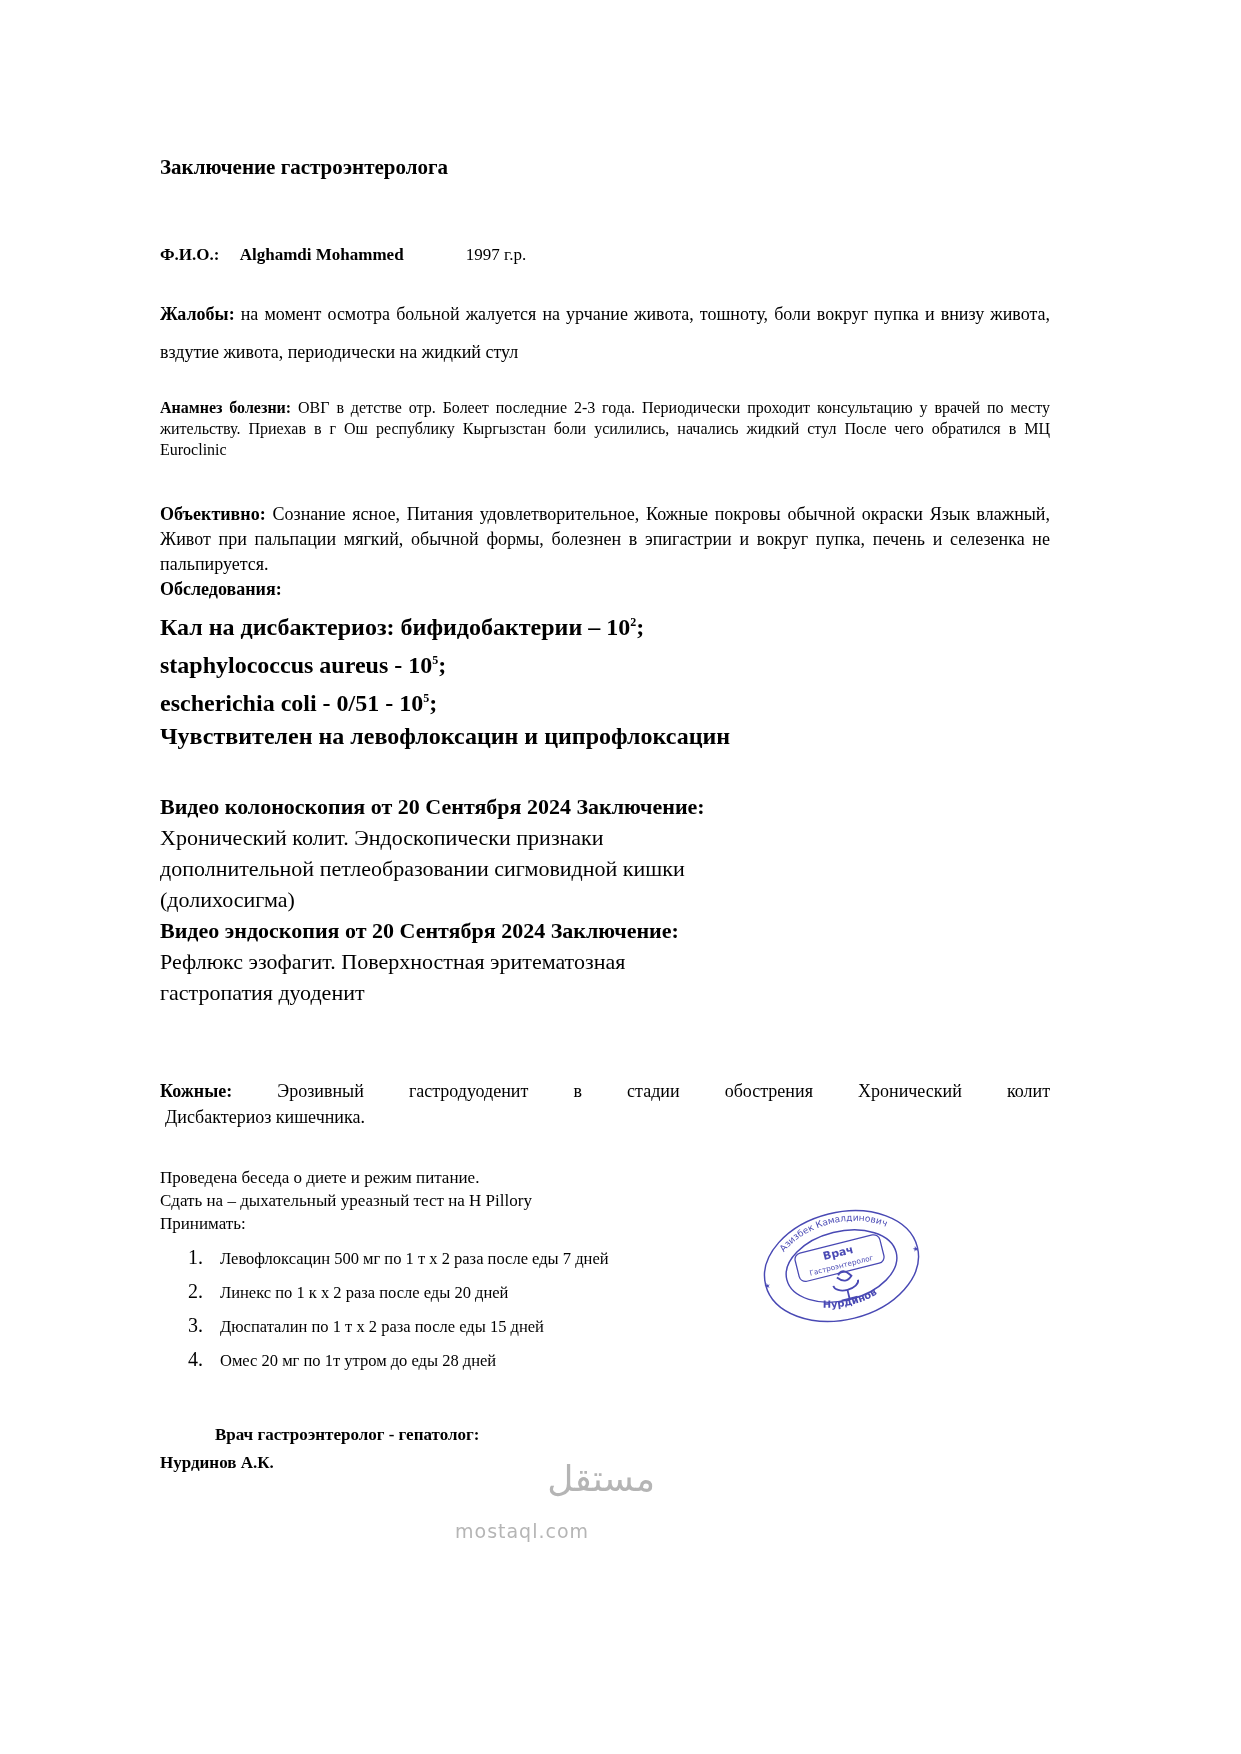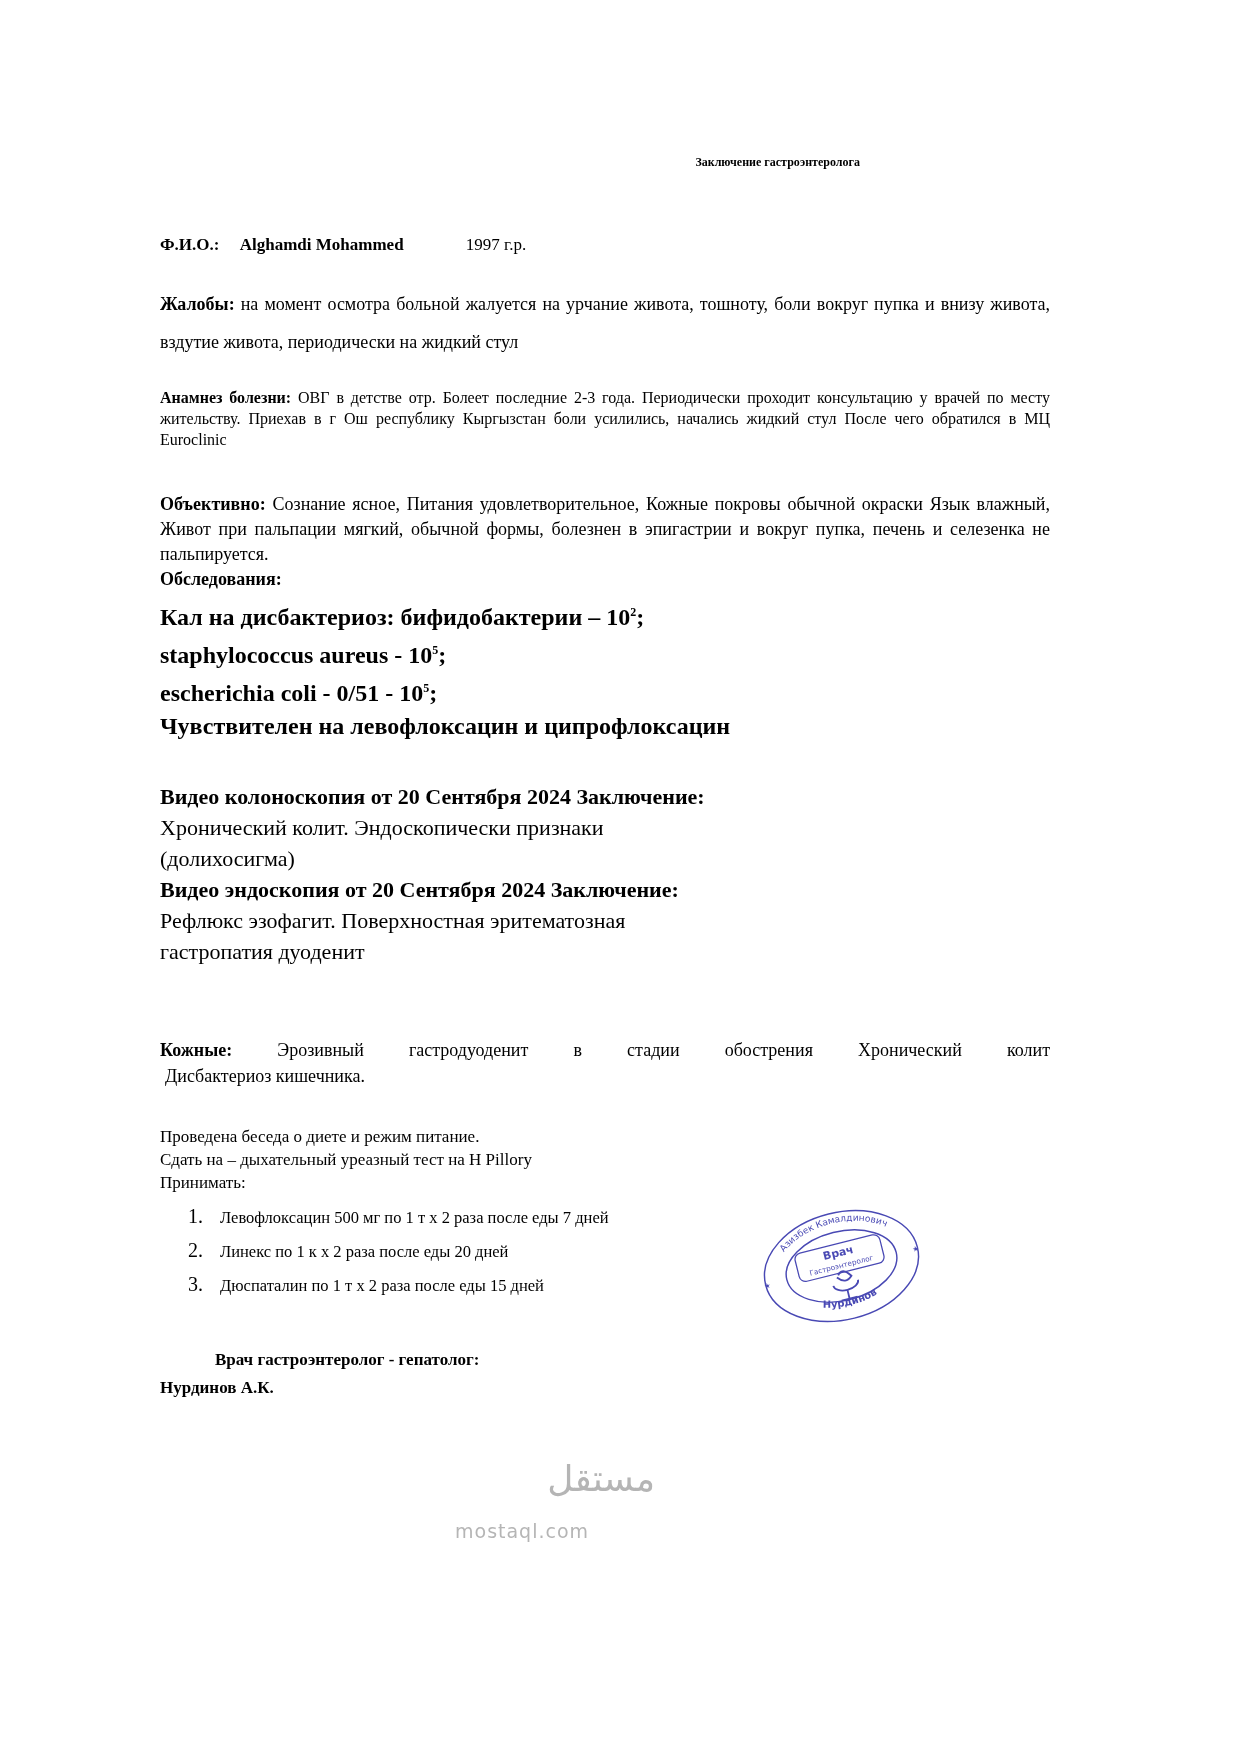--- a/index.html
+++ b/index.html
@@ -1,21 +1,21 @@
 <!DOCTYPE html>
 <html><head>
 <meta charset="utf-8">
 <style>
   html,body{margin:0;padding:0;background:#ffffff;}
   .page{position:relative;width:1241px;height:1754px;background:#fff;overflow:hidden;
         font-family:"Liberation Serif","DejaVu Serif",serif;color:#000;}
   .content{position:absolute;left:160px;top:0;width:890px;}
   .b{font-weight:bold;}
 
-  .title{margin-top:155px;width:700px;text-align:right;font-weight:bold;font-size:12px;}
+  .title{margin-top:155px;width:700px;text-align:left;font-weight:bold;font-size:21px;}
 
   .fio{margin-top:65px;font-size:17px;}
   .fio .name{font-weight:bold;margin-left:16px;}
   .fio .birth{margin-left:58px;font-weight:normal;}
 
   .para-complaints{margin-top:30px;font-size:18px;line-height:38px;text-align:justify;}
   .para-anamnesis{margin-top:26px;font-size:16px;line-height:21px;text-align:justify;}
   .para-objective{margin-top:42px;font-size:18px;line-height:25px;text-align:justify;}
   .exam-label{font-size:18px;font-weight:bold;line-height:25px;}
 
@@ -82,20 +82,21 @@
       </div>
       <div>
         <span>escherichia coli -  0/51 - 10</span><sup>5</sup><span>;</span>
       </div>
       <div>Чувствителен на левофлоксацин и ципрофлоксацин</div>
     </div>
 
     <div class="video">
       <div class="head">Видео колоноскопия от 20 Сентября 2024 Заключение:</div>
       <div>Хронический колит. Эндоскопически признаки</div>
+      <div>дополнительной петлеобразовании сигмовидной кишки</div>
       <div>(долихосигма)</div>
       <div class="head">Видео эндоскопия от 20 Сентября 2024 Заключение:</div>
       <div>Рефлюкс эзофагит. Поверхностная эритематозная</div>
       <div>гастропатия дуоденит</div>
     </div>
 
     <div class="diagnosis">
       <div class="l1">
         <span class="b">Кожные:</span><span> Эрозивный гастродуоденит в стадии обострения Хронический колит</span>
       </div>
@@ -110,20 +111,23 @@
 
     <div class="meds">
       <div class="med">
         <span class="num">1.</span><span>Левофлоксацин 500 мг по  1 т х 2 раза после еды 7 дней</span>
       </div>
       <div class="med">
         <span class="num">2.</span><span>Линекс по  1 к х 2 раза после еды 20 дней</span>
       </div>
       <div class="med">
         <span class="num">3.</span><span>Дюспаталин по  1 т х 2 раза после еды 15 дней</span>
+      </div>
+      <div class="med">
+        <span class="num">4.</span><span>Омес 20 мг по  1т утром до еды 28 дней</span>
       </div>
     </div>
 
     <div class="sig">
       <div class="l1">Врач гастроэнтеролог - гепатолог:</div>
       <div>Нурдинов А.К.</div>
     </div>
 
   </div>
 

